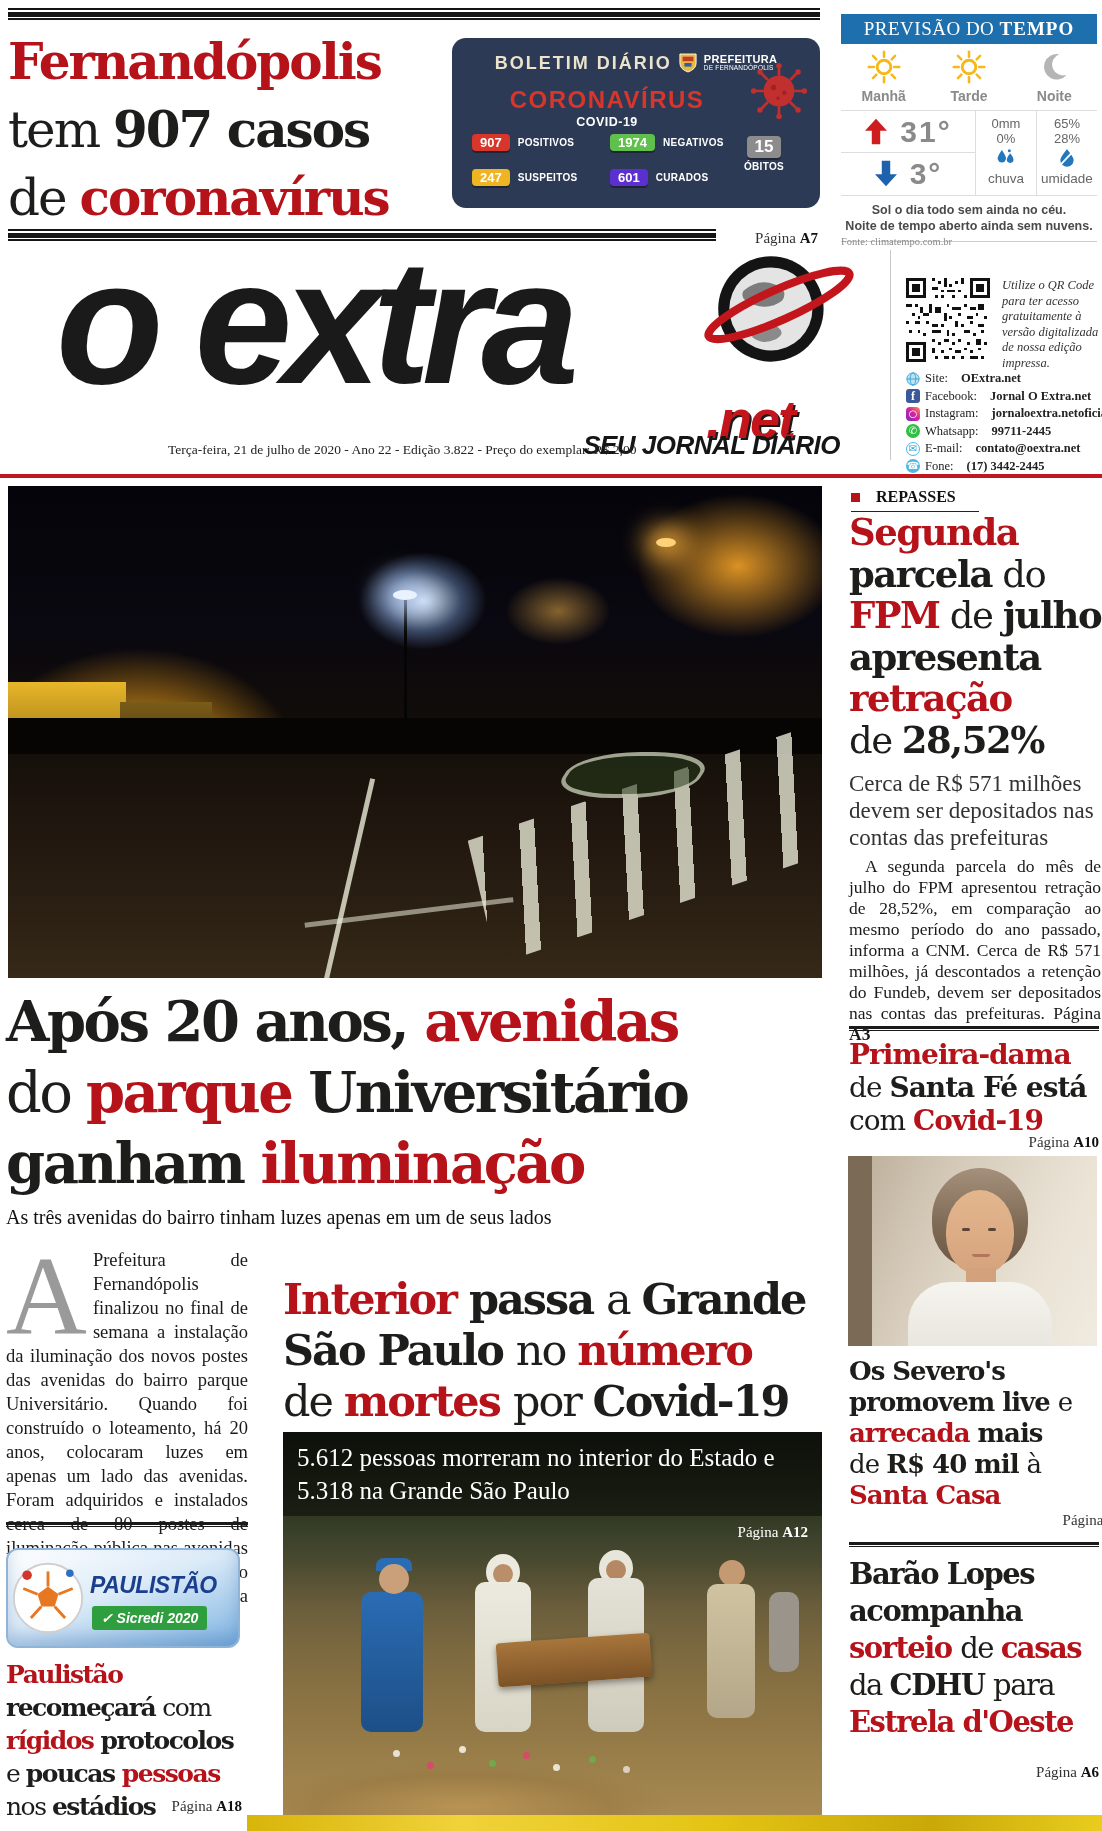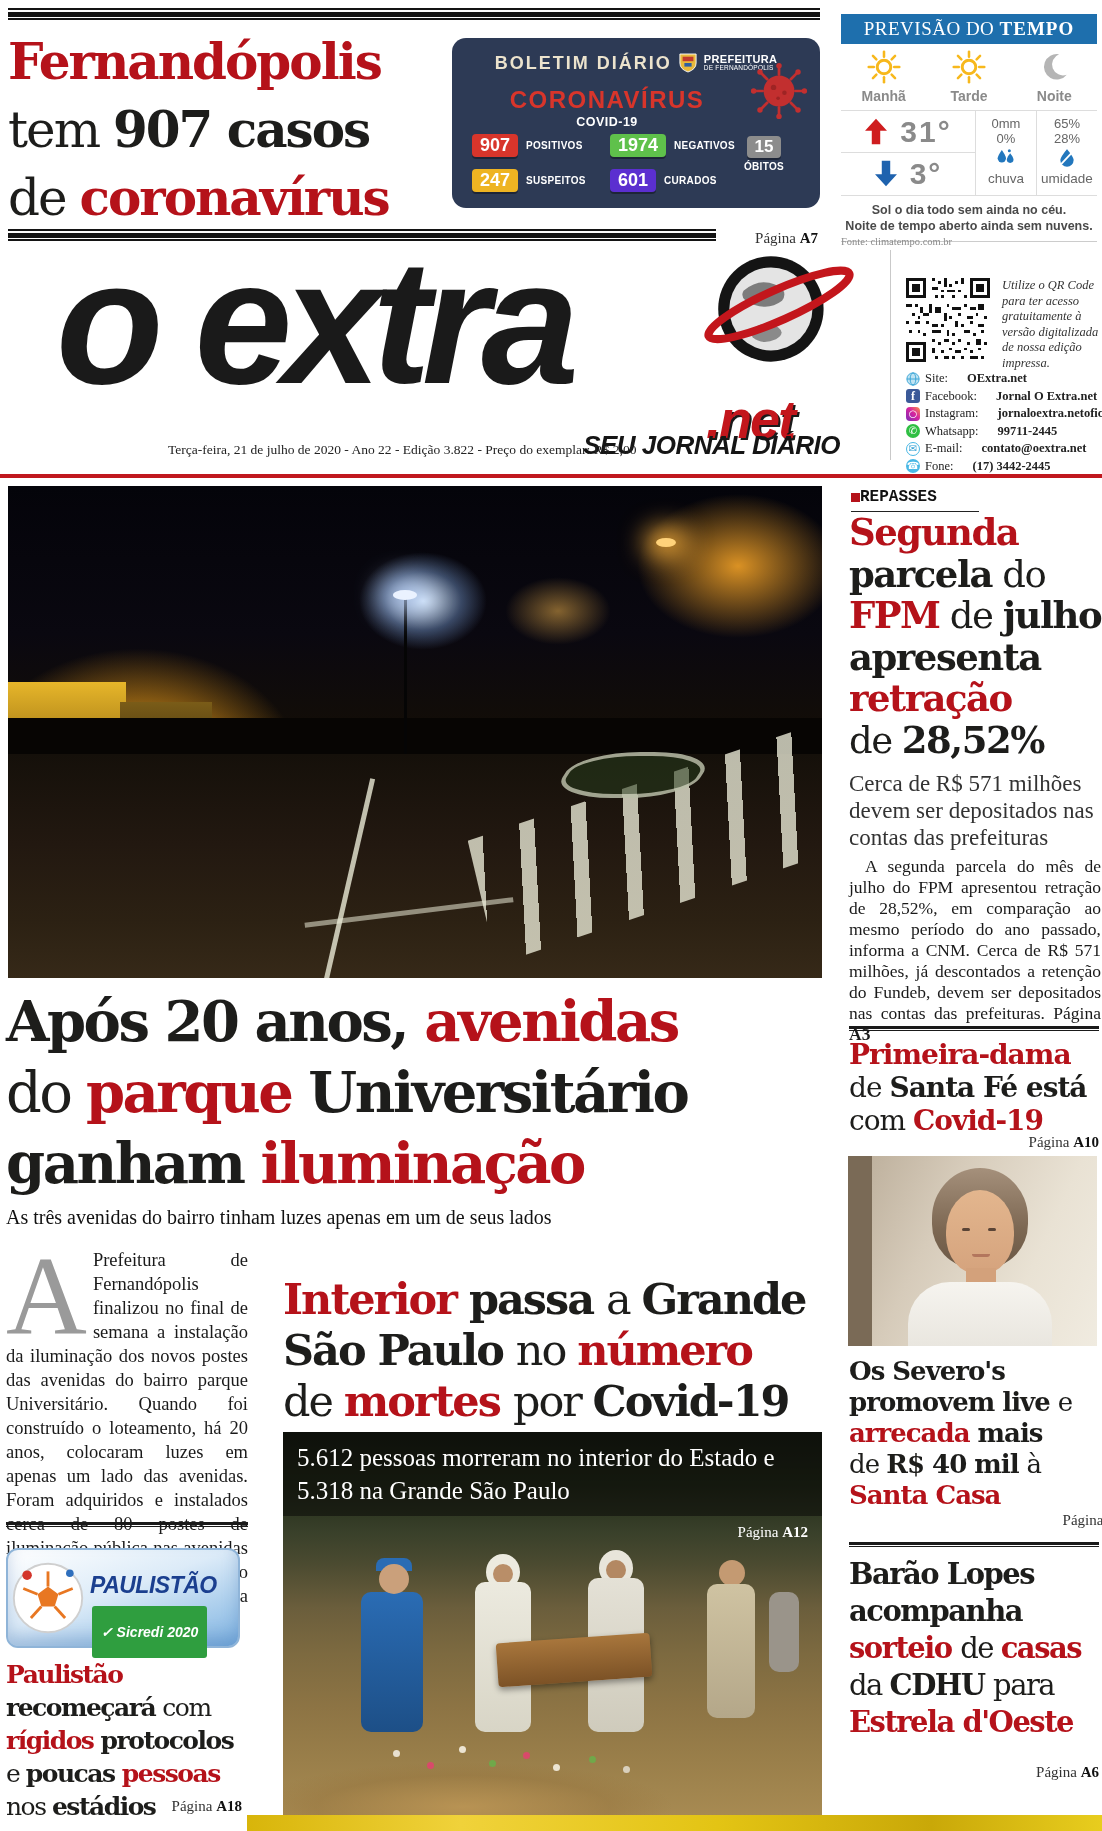--- a/index.html
+++ b/index.html
@@ -36,21 +36,21 @@
   .cb-titlerow{position:absolute;left:0;top:14px;width:100%;display:flex;justify-content:center;align-items:center;gap:7px}
   .cb-title{font-size:18px;font-weight:bold;color:#ece3cd;letter-spacing:2px}
   .cb-org{line-height:1;text-align:left}
   .cb-org b{font-size:11px;display:block;letter-spacing:.3px}
   .cb-org span{font-size:6.5px;display:block;letter-spacing:.2px}
   .cb-corona{position:absolute;left:0;top:48px;width:310px;text-align:center;font-size:24px;font-weight:bold;
     color:#d8352b;letter-spacing:1.5px}
   .cb-covid{position:absolute;left:0;top:77px;width:310px;text-align:center;font-size:12.5px;font-weight:bold;letter-spacing:.5px}
   #virus-icon{position:absolute;right:12px;top:24px;width:58px;height:58px}
   .stat{position:absolute;display:flex;align-items:center;gap:8px}
-  .stat .val{border-radius:4px;color:#fff;font-weight:bold;font-size:18px;padding:1px 8px;box-shadow:0 2px 0 rgba(0,0,0,.35)}
+  .stat .val{border-radius:4px;color:#fff;font-weight:bold;font-size:13px;padding:1px 8px;box-shadow:0 2px 0 rgba(0,0,0,.35)}
   .stat .lbl{font-size:10px;font-weight:bold;letter-spacing:.3px}
   #stat-pos{left:20px;top:96px}   #stat-pos .val{background:#d8352b}
   #stat-neg{left:158px;top:96px}  #stat-neg .val{background:#5fc14b}
   #stat-sus{left:20px;top:131px}  #stat-sus .val{background:#eeb422}
   #stat-cur{left:158px;top:131px} #stat-cur .val{background:#5b2fd0}
   #stat-obi{left:292px;top:98px;flex-direction:column;gap:3px}
   #stat-obi .val{background:#8c8c8c;font-size:17px}
 
   
   #weather{left:841px;top:14px;width:256px;font-family:"Liberation Sans",sans-serif}
@@ -85,21 +85,21 @@
   #tagline{position:absolute;left:520px;top:430px;width:320px;text-align:right;font-family:"Liberation Sans",sans-serif;
     font-weight:bold;font-style:italic;font-size:26px;letter-spacing:-.5px;color:#151515}
   #dateline{position:absolute;left:168px;top:442px;font-size:13.5px;color:#222}
   #mast-divider{position:absolute;left:890px;top:250px;width:1px;height:210px;background:#c9c9c9}
 
   
   #qr{position:absolute;left:906px;top:278px;width:84px;height:84px}
   #qr-text{position:absolute;left:1002px;top:278px;width:98px;font-style:italic;font-size:12.5px;line-height:15.5px;color:#333}
   #contact-list{position:absolute;left:906px;top:370px;width:196px}
   .c-row{display:flex;align-items:center;gap:5px;height:17.5px;font-size:12.5px;color:#222;white-space:nowrap}
-  .c-row b{margin-left:14px}
+  .c-row b{margin-left:8px}
   .ci{width:14px;height:14px;flex:0 0 14px;display:inline-flex;align-items:center;justify-content:center;
     border-radius:50%;color:#fff;font-size:10px;line-height:14px;font-family:"DejaVu Sans",sans-serif}
   .ci svg{width:14px;height:14px}
   .ci-fb{background:#3b5998;border-radius:3px;font-family:"Liberation Serif",serif;font-weight:bold;font-size:12px}
   .ci-ig{background:linear-gradient(45deg,#7b2bb8,#d6249f 55%,#fd9346);border-radius:4px}
   .ci-wa{background:#2fbf43}
   .ci-mail{background:#fff;border:1px solid #49b8e5;color:#2e9fd4;box-sizing:border-box}
   .ci-fone{background:#49b8e5}
 
   
@@ -133,22 +133,22 @@
 
   
   #main-hl{left:6px;top:986px;width:816px;font-size:56px;line-height:70px;letter-spacing:-2.5px}
   #main-deck{left:6px;top:1206px;width:816px;font-size:20px;color:#111}
   #main-body{left:6px;top:1248px;width:242px;font-size:18.5px;line-height:24px;text-align:justify;color:#1a1a1a}
   #main-body p{margin:0}
   .dropcap{float:left;font-size:112px;line-height:88px;color:#9a9a9a;margin:4px 6px 0 0}
   #rule-l{left:6px;top:1522px;width:242px}
 
   
-  #kicker{position:absolute;left:851px;top:488px;display:flex;align-items:center;gap:0;
-    font-family:Liberation Mono, monospace;font-size:16px;font-weight:bold;color:#111;
+  #kicker{position:absolute;left:851px;top:488px;display:flex;align-items:center;gap:16px;
+    font-family:Liberation Serif, serif;font-size:16px;font-weight:bold;color:#111;
     border-bottom:1.5px solid #222;padding-bottom:5px;width:128px}
   .kicker-sq{width:9px;height:9px;background:#b5121a;flex:0 0 9px}
   #fpm-hl{left:849px;top:512px;width:252px;font-size:37px;line-height:41.5px;letter-spacing:-1.5px}
   #fpm-deck{left:849px;top:770px;width:252px;font-size:23px;line-height:27px;color:#333}
   #fpm-body{left:849px;top:856px;width:252px;font-size:17.5px;line-height:21px;text-align:justify;color:#1a1a1a}
   #fpm-body p{margin:0;text-indent:16px}
   #rule-r1{left:849px;top:1026px;width:250px}
   #pd-hl{left:849px;top:1038px;width:252px;font-size:28px;line-height:33px;letter-spacing:-1px}
   #pd-pagina{left:949px;top:1134px;width:150px;text-align:right}
   #photo-woman{left:848px;top:1156px;width:249px;height:190px;overflow:hidden;
@@ -203,21 +203,21 @@
     background:radial-gradient(closest-side,rgba(186,148,84,.9),rgba(150,115,60,.4) 70%,transparent)}
 
   
   #pl-logo{left:6px;top:1548px;width:234px;height:100px;border:2px solid #8fb4d8;border-radius:12px;
     box-sizing:border-box;background:linear-gradient(160deg,#ffffff 0%,#dcebf8 45%,#a9cdec 75%,#7fb3e2 100%);
     box-shadow:inset 0 -10px 16px rgba(40,90,160,.25)}
   #pl-ball{position:absolute;left:2px;top:10px;width:76px;height:76px}
   .pl-title{position:absolute;left:82px;top:22px;font-family:"Liberation Sans",sans-serif;font-weight:bold;
     font-style:italic;font-size:23px;letter-spacing:-.5px;color:#1b3f8f}
   .pl-badge{position:absolute;left:84px;top:56px;background:#2f9e3f;color:#fff;font-family:"Liberation Sans",sans-serif;
-    font-weight:bold;font-style:italic;font-size:14px;padding:18px 9px;border-radius:3px}
+    font-weight:bold;font-style:italic;font-size:14px;padding:4px 9px;border-radius:3px}
   #pl-hl{left:6px;top:1658px;width:240px;font-size:25px;line-height:33px;letter-spacing:-1.5px}
   #pl-pagina{left:104px;top:1798px;width:138px;text-align:right}
 
   
   #bottom-bar{position:absolute;left:247px;top:1815px;width:855px;height:16px;
     background:linear-gradient(90deg,#d8b50a,#f0d23a 25%,#e3c414 55%,#c9a808 80%,#e8cd1e)}
 </style>
 </head>
 <body>
 

